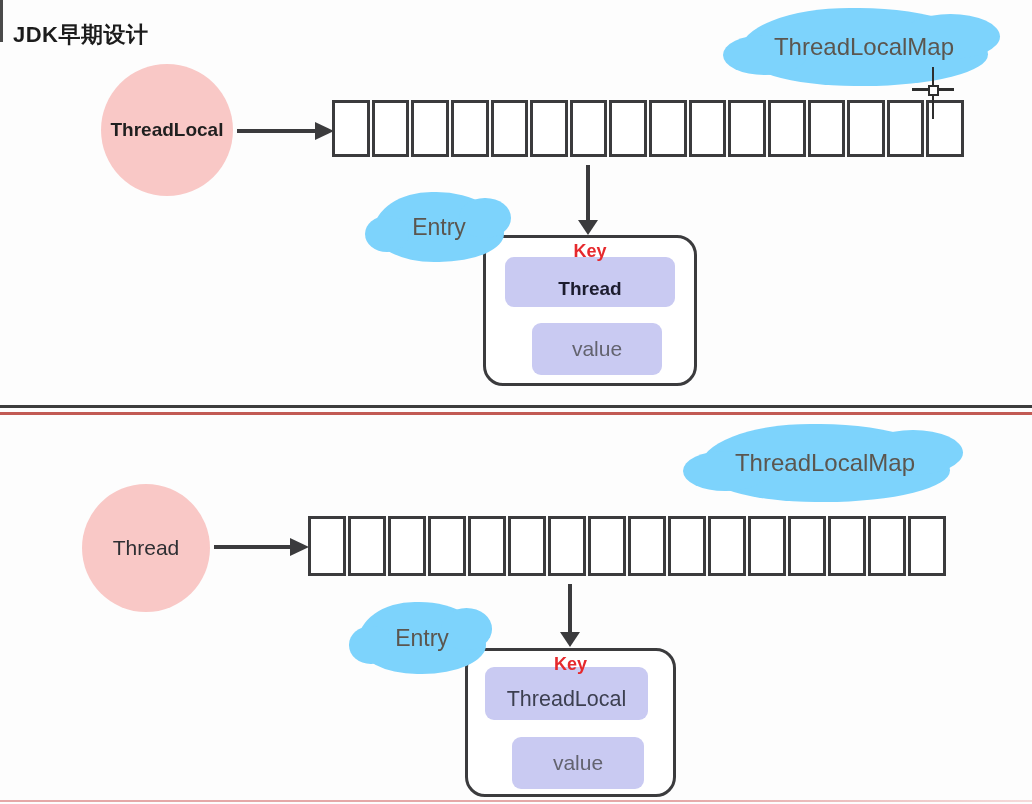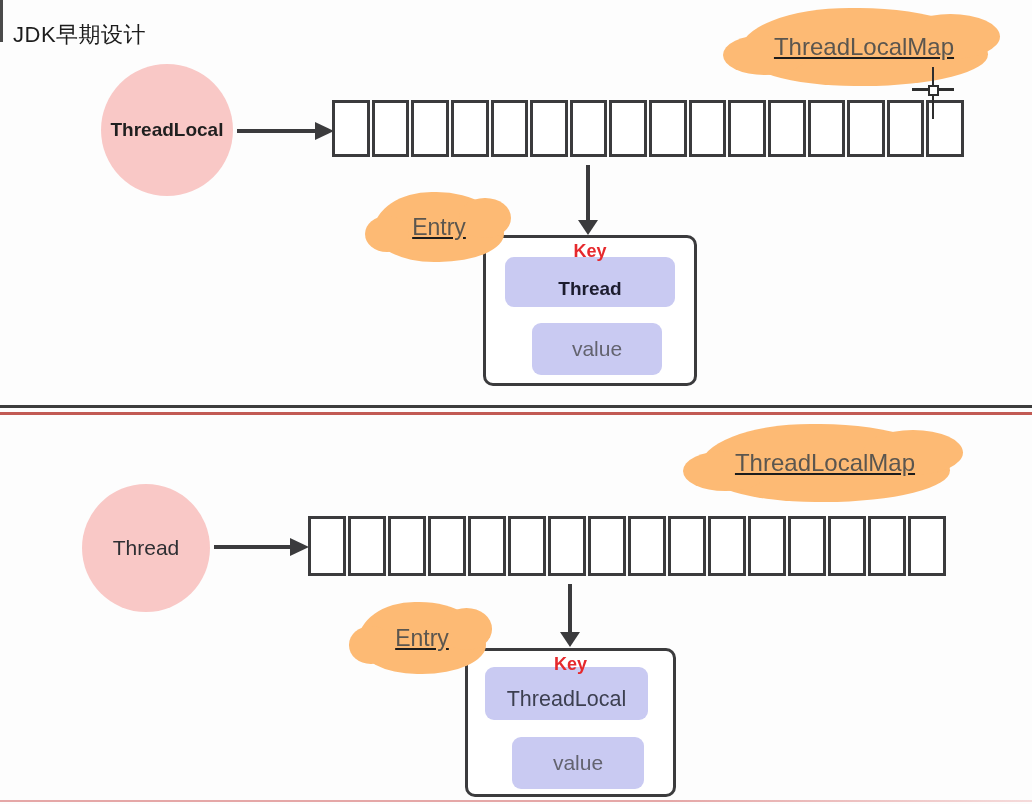--- a/index.html
+++ b/index.html
@@ -4,42 +4,42 @@
 <style>
   html,body{margin:0;padding:0;background:#e9e9e9;}
   .stage{
     position:relative;width:1032px;height:804px;overflow:hidden;
     background:#fdfdfd;
     font-family:"Liberation Sans","DejaVu Sans",sans-serif;
     color:#1c1c1c;
   }
   
   .abs{position:absolute;}
-  .sec-title{font-size:22px;font-weight:400;letter-spacing:.5px;}
+  .sec-title{font-size:22px;font-weight:700;letter-spacing:.5px;}
   .circle{
     border-radius:50%;background:#f9c8c6;
     display:flex;align-items:center;justify-content:center;text-align:center;
   }
   .cloud{
-    background:#fdba74;z-index:0;
+    background:#7dd3fc;z-index:0;
     border-radius:46% 54% 52% 48% / 58% 62% 42% 46%;
-    display:flex;align-items:center;justify-content:center;text-decoration:underline;
+    display:flex;align-items:center;justify-content:center;
   }
   .cloud::before,.cloud::after{content:"";position:absolute;background:inherit;border-radius:50%;z-index:-1;}
   .cloud::before{width:34%;height:52%;left:-7%;top:34%;}
   .cloud::after{width:40%;height:58%;right:-5%;top:8%;}
   .cloud-text{font-size:24px;color:#5b564f;}
   .hash-array{display:flex;gap:2px;}
   .hash-array .cell{flex:1;background:#ffffff;border:3px solid #3b3b3d;}
   .stem-h{background:#3b3b3d;height:3.5px;}
   .stem-v{background:#3b3b3d;width:3.5px;}
   .head-right{width:0;height:0;border-top:9.5px solid transparent;border-bottom:9.5px solid transparent;border-left:19px solid #3b3b3d;}
   .head-down{width:0;height:0;border-left:10px solid transparent;border-right:10px solid transparent;border-top:15px solid #3b3b3d;}
   .entry-box{
-    background:#ffffff;border:3.5px solid #3b3b3d;border-radius:10px;
+    background:#ffffff;border:3.5px solid #3b3b3d;border-radius:20px;
   }
   .key-label{
     position:absolute;top:3px;left:0;width:100%;text-align:center;
     font-size:18px;font-weight:700;color:#e6292d;z-index:3;
   }
   .field{
     position:absolute;background:#c9caf2;border-radius:9px;z-index:1;
     display:flex;align-items:flex-end;justify-content:center;
   }
   .field.centered{align-items:center;}

